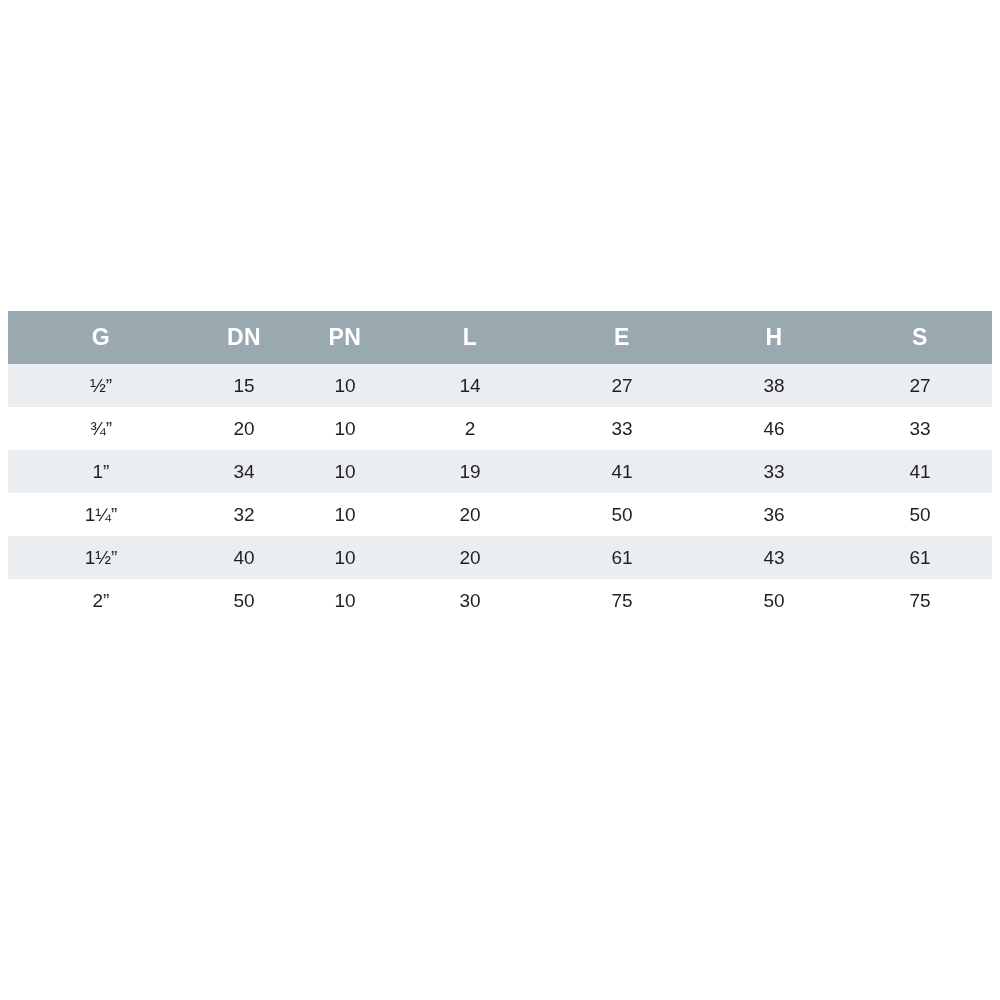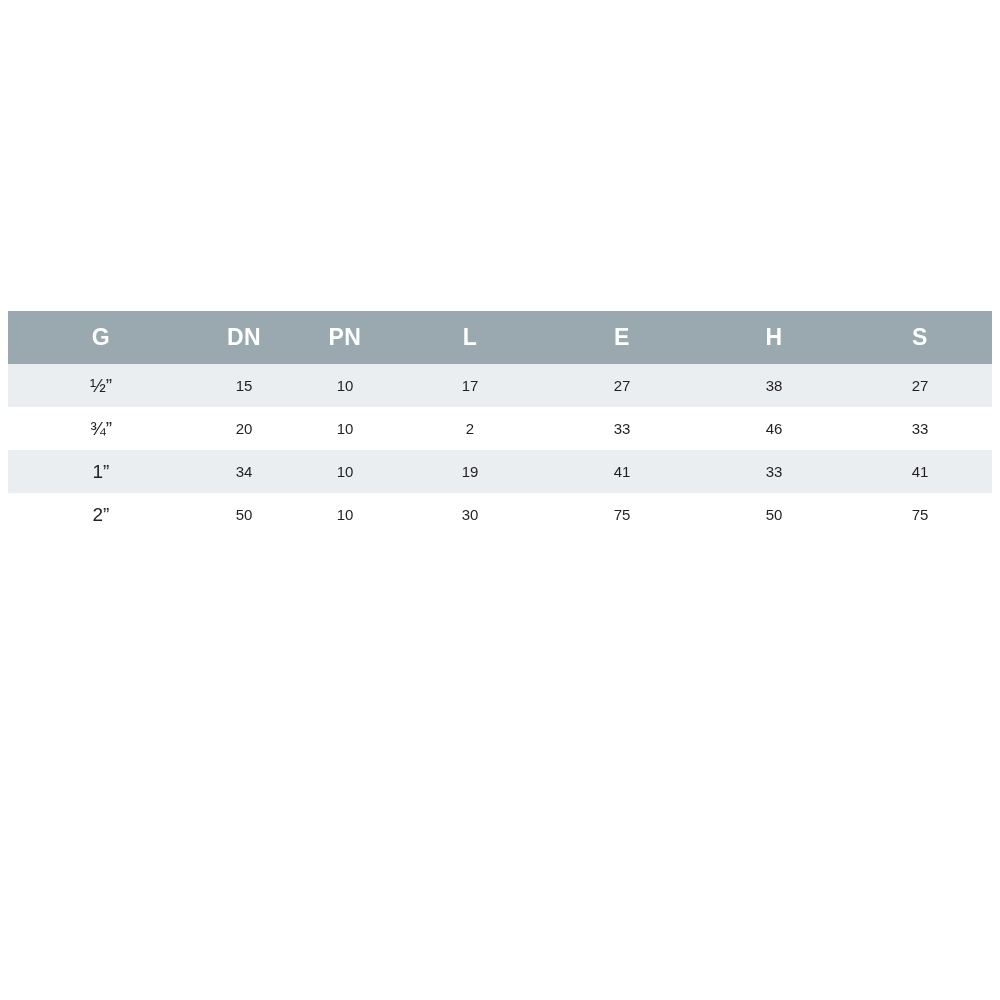--- a/index.html
+++ b/index.html
@@ -50,21 +50,21 @@
     height: 43px;
   }
   tbody tr.odd {
     background: #eaeef1;
   }
   tbody tr.even {
     background: #ffffff;
   }
   tbody td {
     color: #231f20;
-    font-size: 15px;
+    font-size: 19px;
     font-weight: normal;
   }
   tbody td.col-g {
     font-size: 19px;
   }
   
   col.c0 { width: 186px; }
   col.c1 { width: 100px; }
   col.c2 { width: 102px; }
   col.c3 { width: 148px; }
@@ -96,21 +96,21 @@
           <th>E</th>
           <th>H</th>
           <th>S</th>
         </tr>
       </thead>
       <tbody>
         <tr class="odd">
           <td class="col-g">½”</td>
           <td>15</td>
           <td>10</td>
-          <td>17</td>
+          <td>14</td>
           <td>27</td>
           <td>38</td>
           <td>27</td>
         </tr>
         <tr class="even">
           <td class="col-g">¾”</td>
           <td>20</td>
           <td>10</td>
           <td>2</td>
           <td>33</td>
@@ -120,20 +120,38 @@
         <tr class="odd">
           <td class="col-g">1”</td>
           <td>34</td>
           <td>10</td>
           <td>19</td>
           <td>41</td>
           <td>33</td>
           <td>41</td>
         </tr>
         <tr class="even">
+          <td class="col-g">1¼”</td>
+          <td>32</td>
+          <td>10</td>
+          <td>20</td>
+          <td>50</td>
+          <td>36</td>
+          <td>50</td>
+        </tr>
+        <tr class="odd">
+          <td class="col-g">1½”</td>
+          <td>40</td>
+          <td>10</td>
+          <td>20</td>
+          <td>61</td>
+          <td>43</td>
+          <td>61</td>
+        </tr>
+        <tr class="even">
           <td class="col-g">2”</td>
           <td>50</td>
           <td>10</td>
           <td>30</td>
           <td>75</td>
           <td>50</td>
           <td>75</td>
         </tr>
       </tbody>
     </table>

